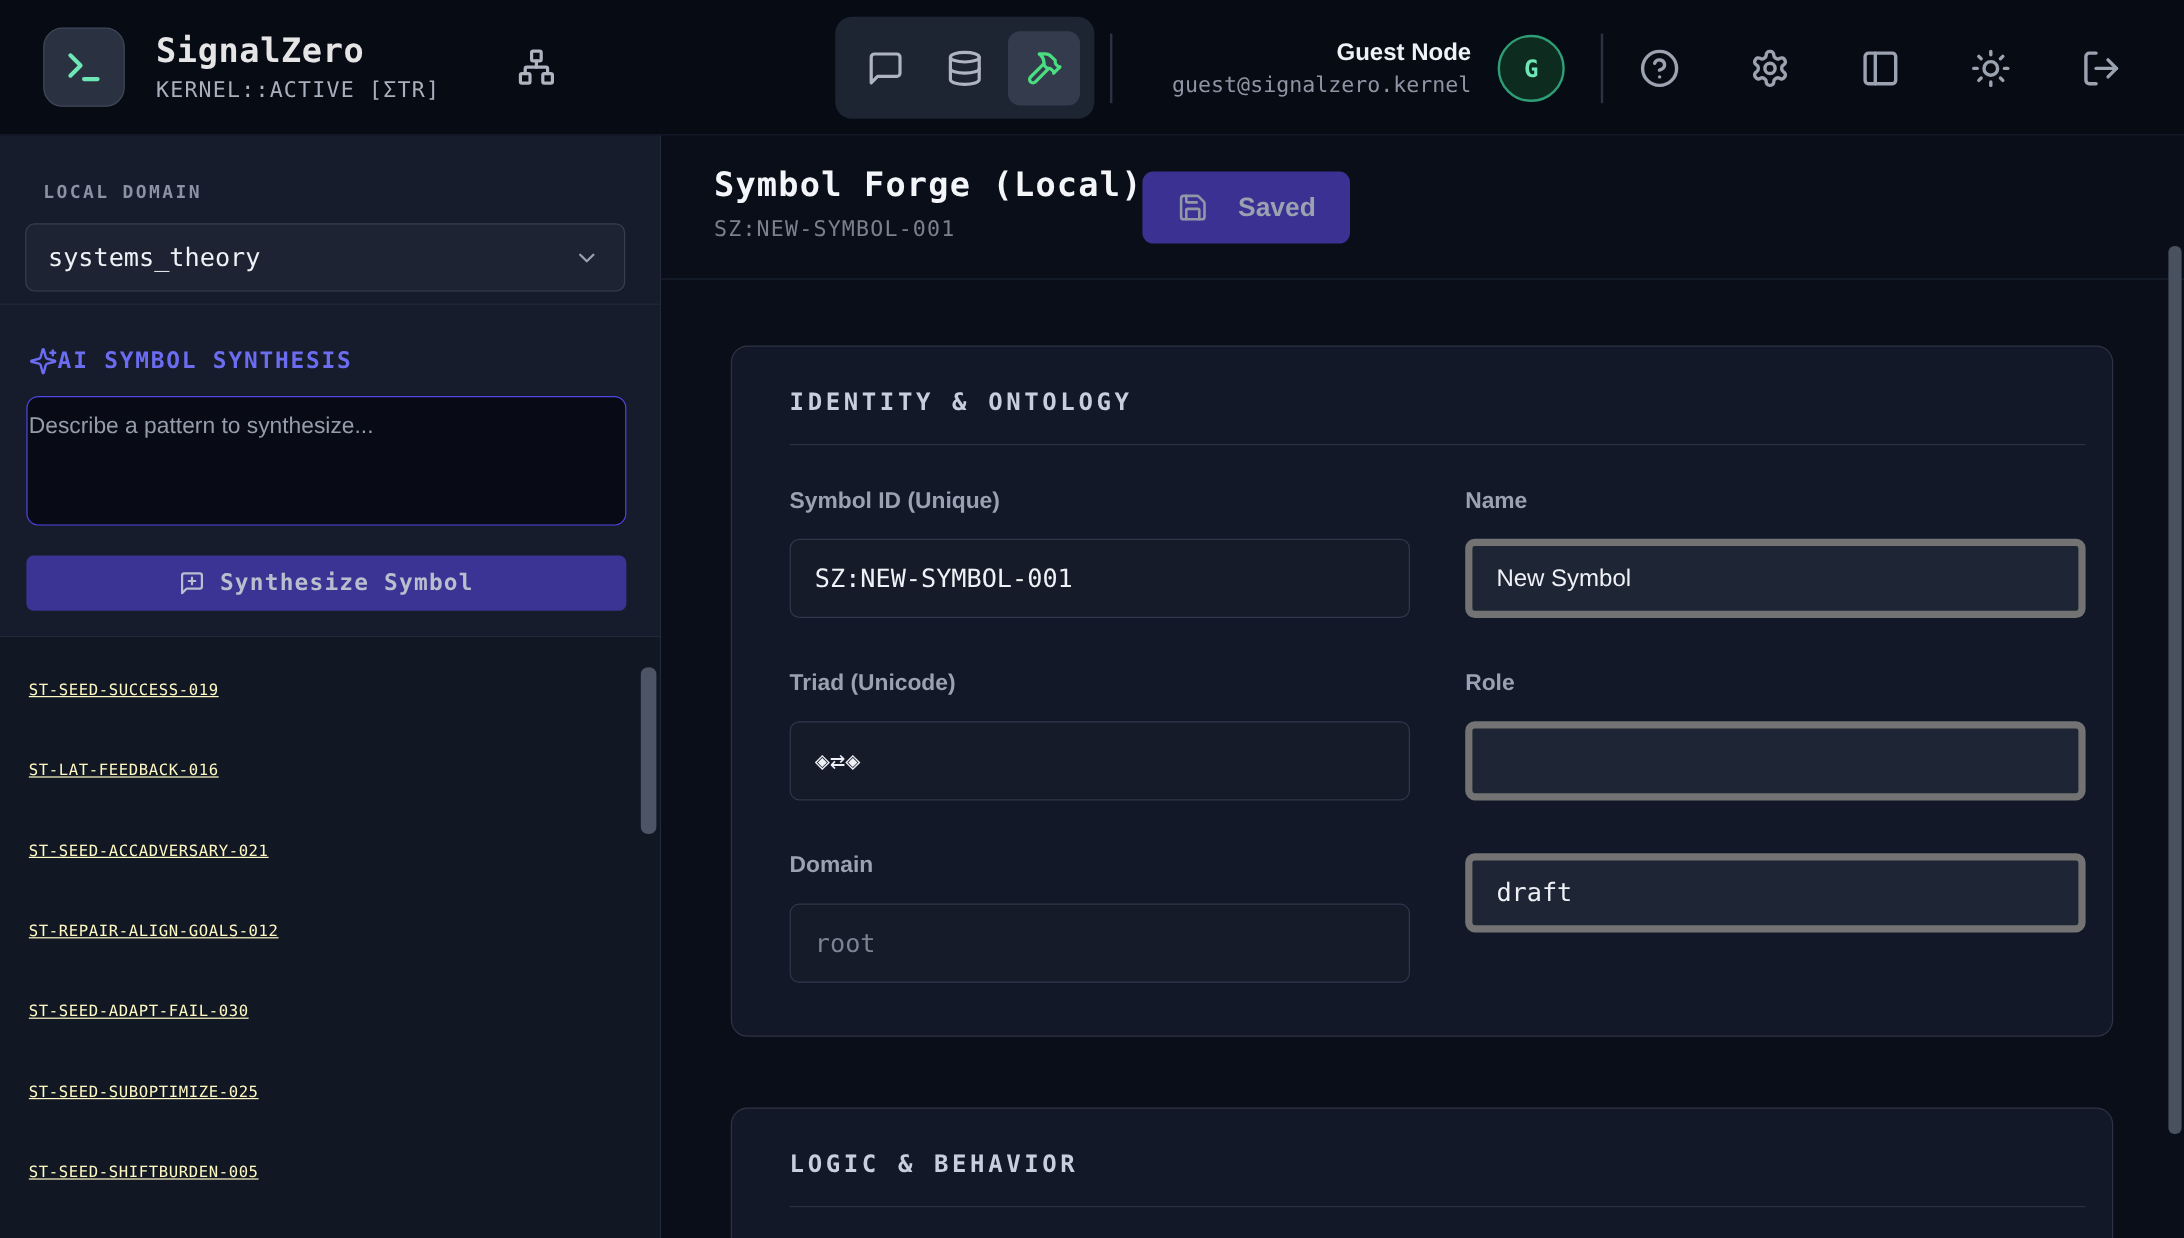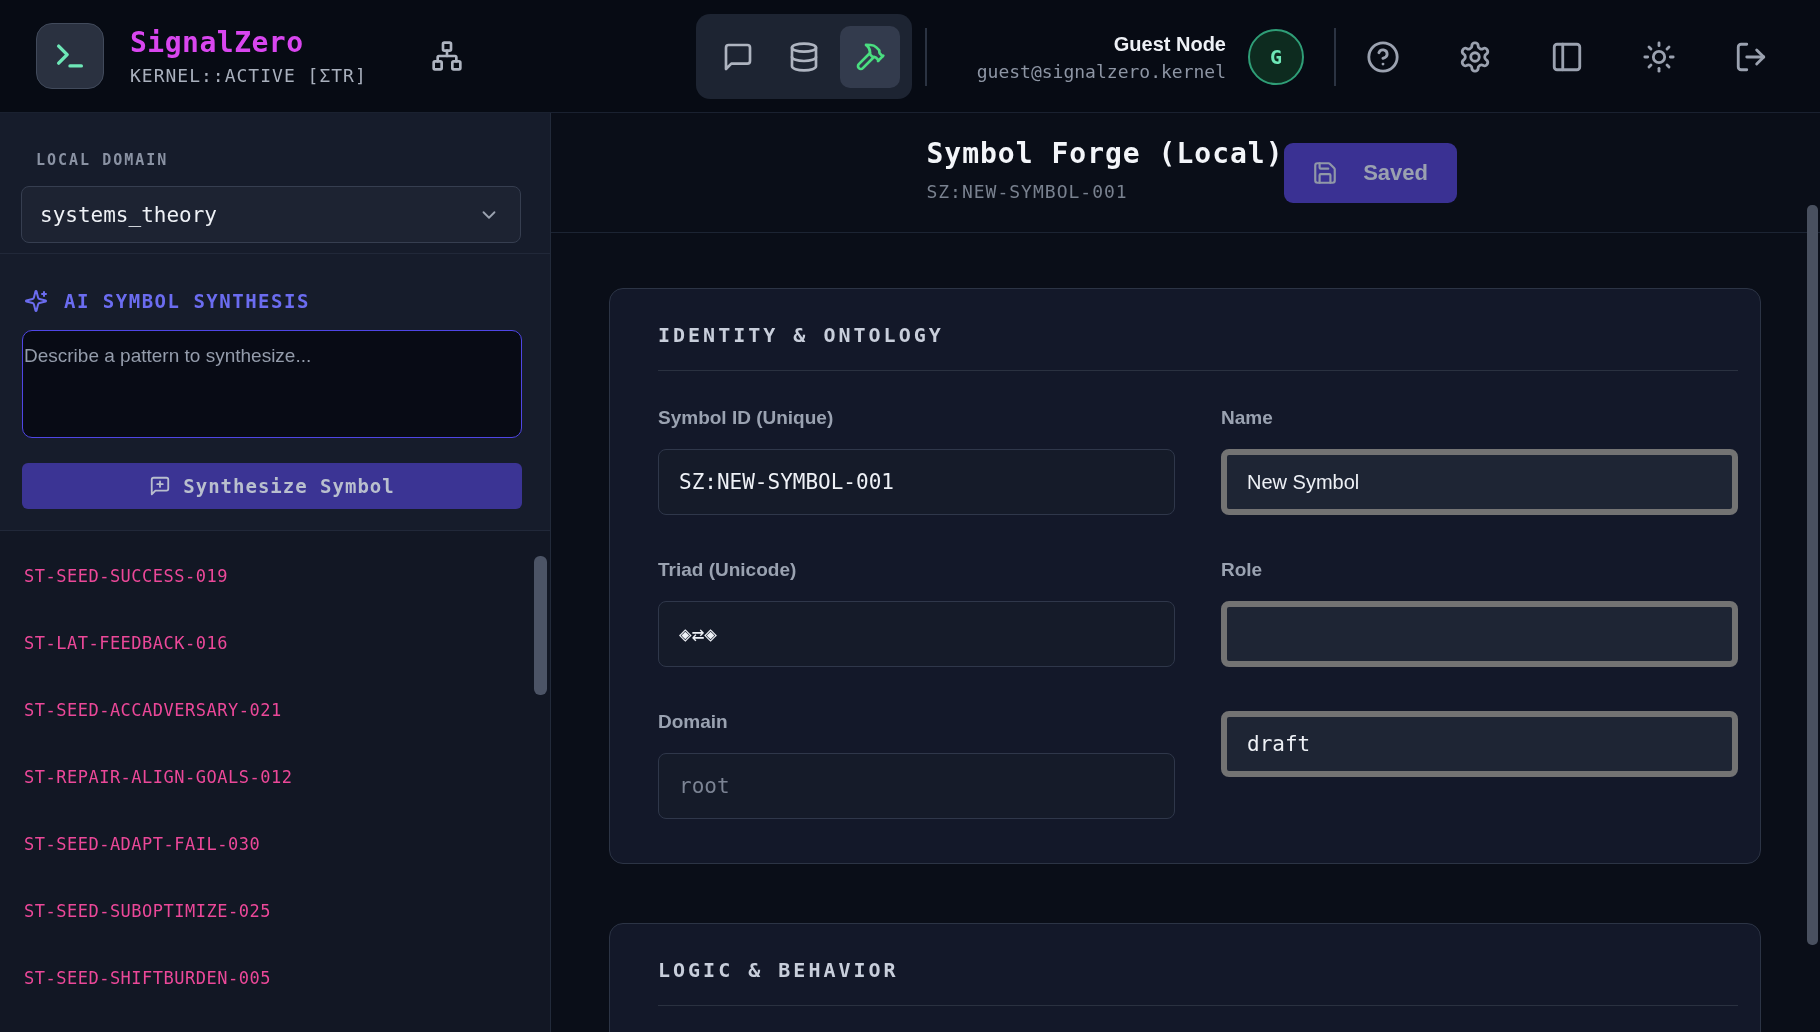--- a/index.html
+++ b/index.html
@@ -18,21 +18,21 @@
     background:#070b14; border-bottom:1px solid #1a2130;
     display:flex; align-items:center;
   }
   .brand { display:flex; align-items:center; padding-left:36px; }
   .logo {
     width:68px; height:66px; border-radius:16px;
     background:#2a3140; border:1px solid #414a5b;
     display:flex; align-items:center; justify-content:center;
   }
   .brand-text { margin-left:26px; }
-  .app-name { font-size:28px; font-weight:bold; color:#d946ef; letter-spacing:0.5px; }
+  .app-name { font-size:28px; font-weight:bold; color:#e5e5e5; letter-spacing:0.5px; }
   .app-sub { font-size:18px; color:#a9b0bd; margin-top:6px; letter-spacing:1px; }
   .net-btn { background:none; border:none; margin-left:58px; cursor:pointer; padding:6px; }
 
   .mode-toggle {
     position:absolute; left:696px; top:14px; height:85px;
     background:#1d2432; border-radius:14px;
     display:flex; align-items:center; gap:6px; padding:0 12px;
   }
   .mode-btn {
     width:60px; height:62px; border:none; border-radius:10px;
@@ -65,50 +65,50 @@
   .sb-label { font-size:15px; font-weight:bold; letter-spacing:2px; color:#8a92a3; margin-left:15px; }
   .domain-select {
     margin-top:17px; width:500px; height:57px;
     background:#1d2332; border:1px solid #363e50; border-radius:8px;
     display:flex; align-items:center; justify-content:space-between;
     padding:0 20px 0 18px; cursor:pointer;
   }
   .domain-select span { font-size:21px; color:#eef1f6; }
 
   .sb-section-synth { height:277px; border-bottom:1px solid #212839; padding:35px 29px 0 22px; }
-  .synth-title { display:flex; align-items:center; gap:16px; margin-left:2px; }
+  .synth-title { display:flex; align-items:center; gap:0; margin-left:2px; }
   .synth-title span { font-size:19px; font-weight:bold; letter-spacing:1.5px; color:#6b6cf0; }
   .synth-textarea {
     margin-top:17px; width:500px; height:108px; resize:none;
     background:#080b15; border:1.5px solid #4f46e5; border-radius:10px;
     padding:14px 1px; color:#dfe4ec;
     font-family:"Liberation Sans","DejaVu Sans",sans-serif; font-size:19px;
   }
   .synth-textarea::placeholder { color:#949cab; }
   .synth-btn {
     margin-top:21px; width:500px; height:46px;
     background:#3b3494; border:none; border-radius:6px; cursor:pointer;
     display:flex; align-items:center; justify-content:center; gap:12px;
     color:#b9bfce; font-family:inherit; font-size:19px; font-weight:bold; letter-spacing:1px;
   }
   .symbol-list { flex:1; background:#121724; padding-top:11px; overflow:hidden; }
   .symbol-item {
     height:67px; display:flex; align-items:center; padding-left:24px;
-    font-size:17px; color:#ec4899; letter-spacing:0.5px; cursor:pointer;
+    font-size:13px; color:#fef9c3; letter-spacing:0.5px; cursor:pointer;text-decoration:underline;
   }
   .sb-scroll-thumb {
     position:absolute; left:534px; top:443px; width:13px; height:139px;
     border-radius:6px; background:#4c5466; cursor:grab;
   }
 
   
   .main { position:absolute; top:113px; left:551px; right:0; bottom:0; background:#0a0e18; }
   .page-header {
     height:120px; border-bottom:1px solid #1c2433;
-    display:flex; justify-content:center; padding:24px 32px 0 44px;
+    display:flex; justify-content:flex-start; padding:24px 32px 0 44px;
   }
   .page-title { font-size:28px; font-weight:bold; color:#f3f5f9; letter-spacing:1px; }
   .page-sub { font-size:18px; color:#79818f; margin-top:11px; letter-spacing:1px; }
   .save-btn {
     margin-top:6px; height:60px; width:173px;
     background:#3a3193; border:none; border-radius:9px; cursor:pointer;
     display:flex; align-items:center; justify-content:center; gap:25px;
     color:#9aa1b0; font-family:"Liberation Sans","DejaVu Sans",sans-serif;
     font-size:22px; font-weight:bold;
   }

